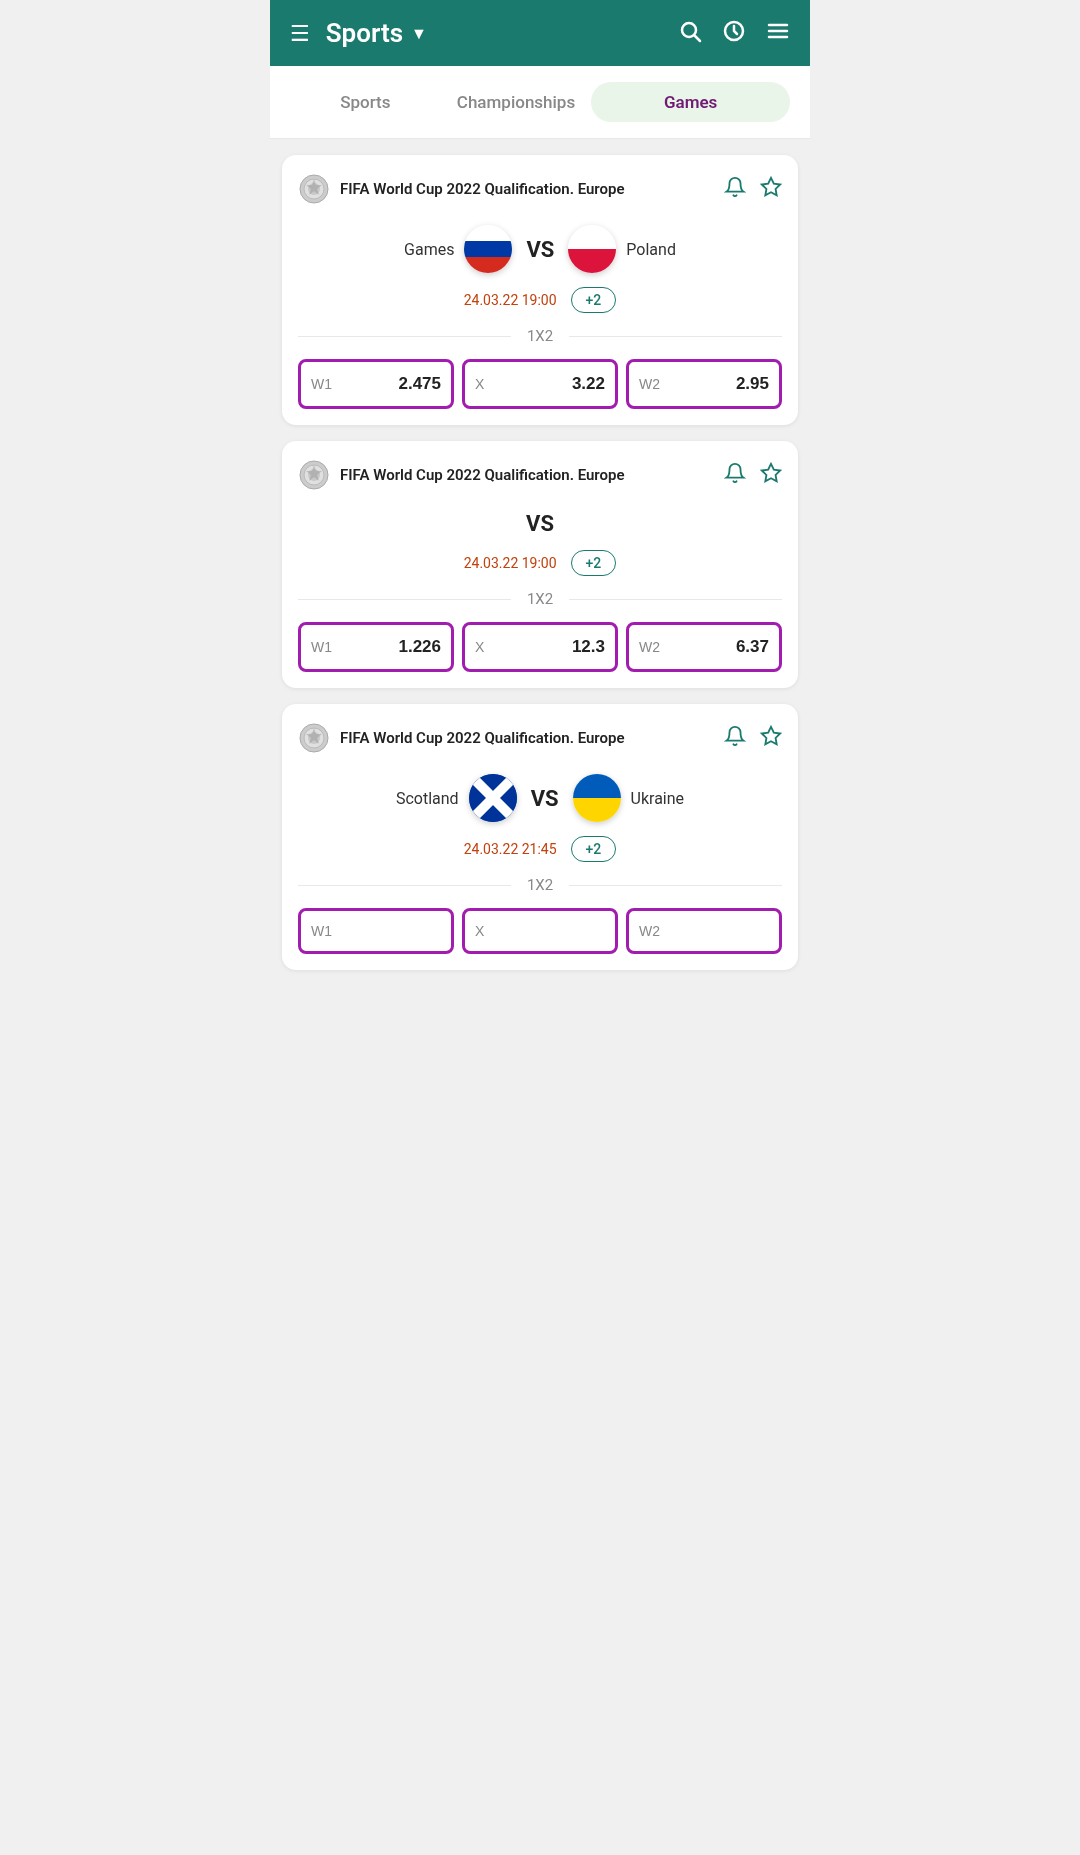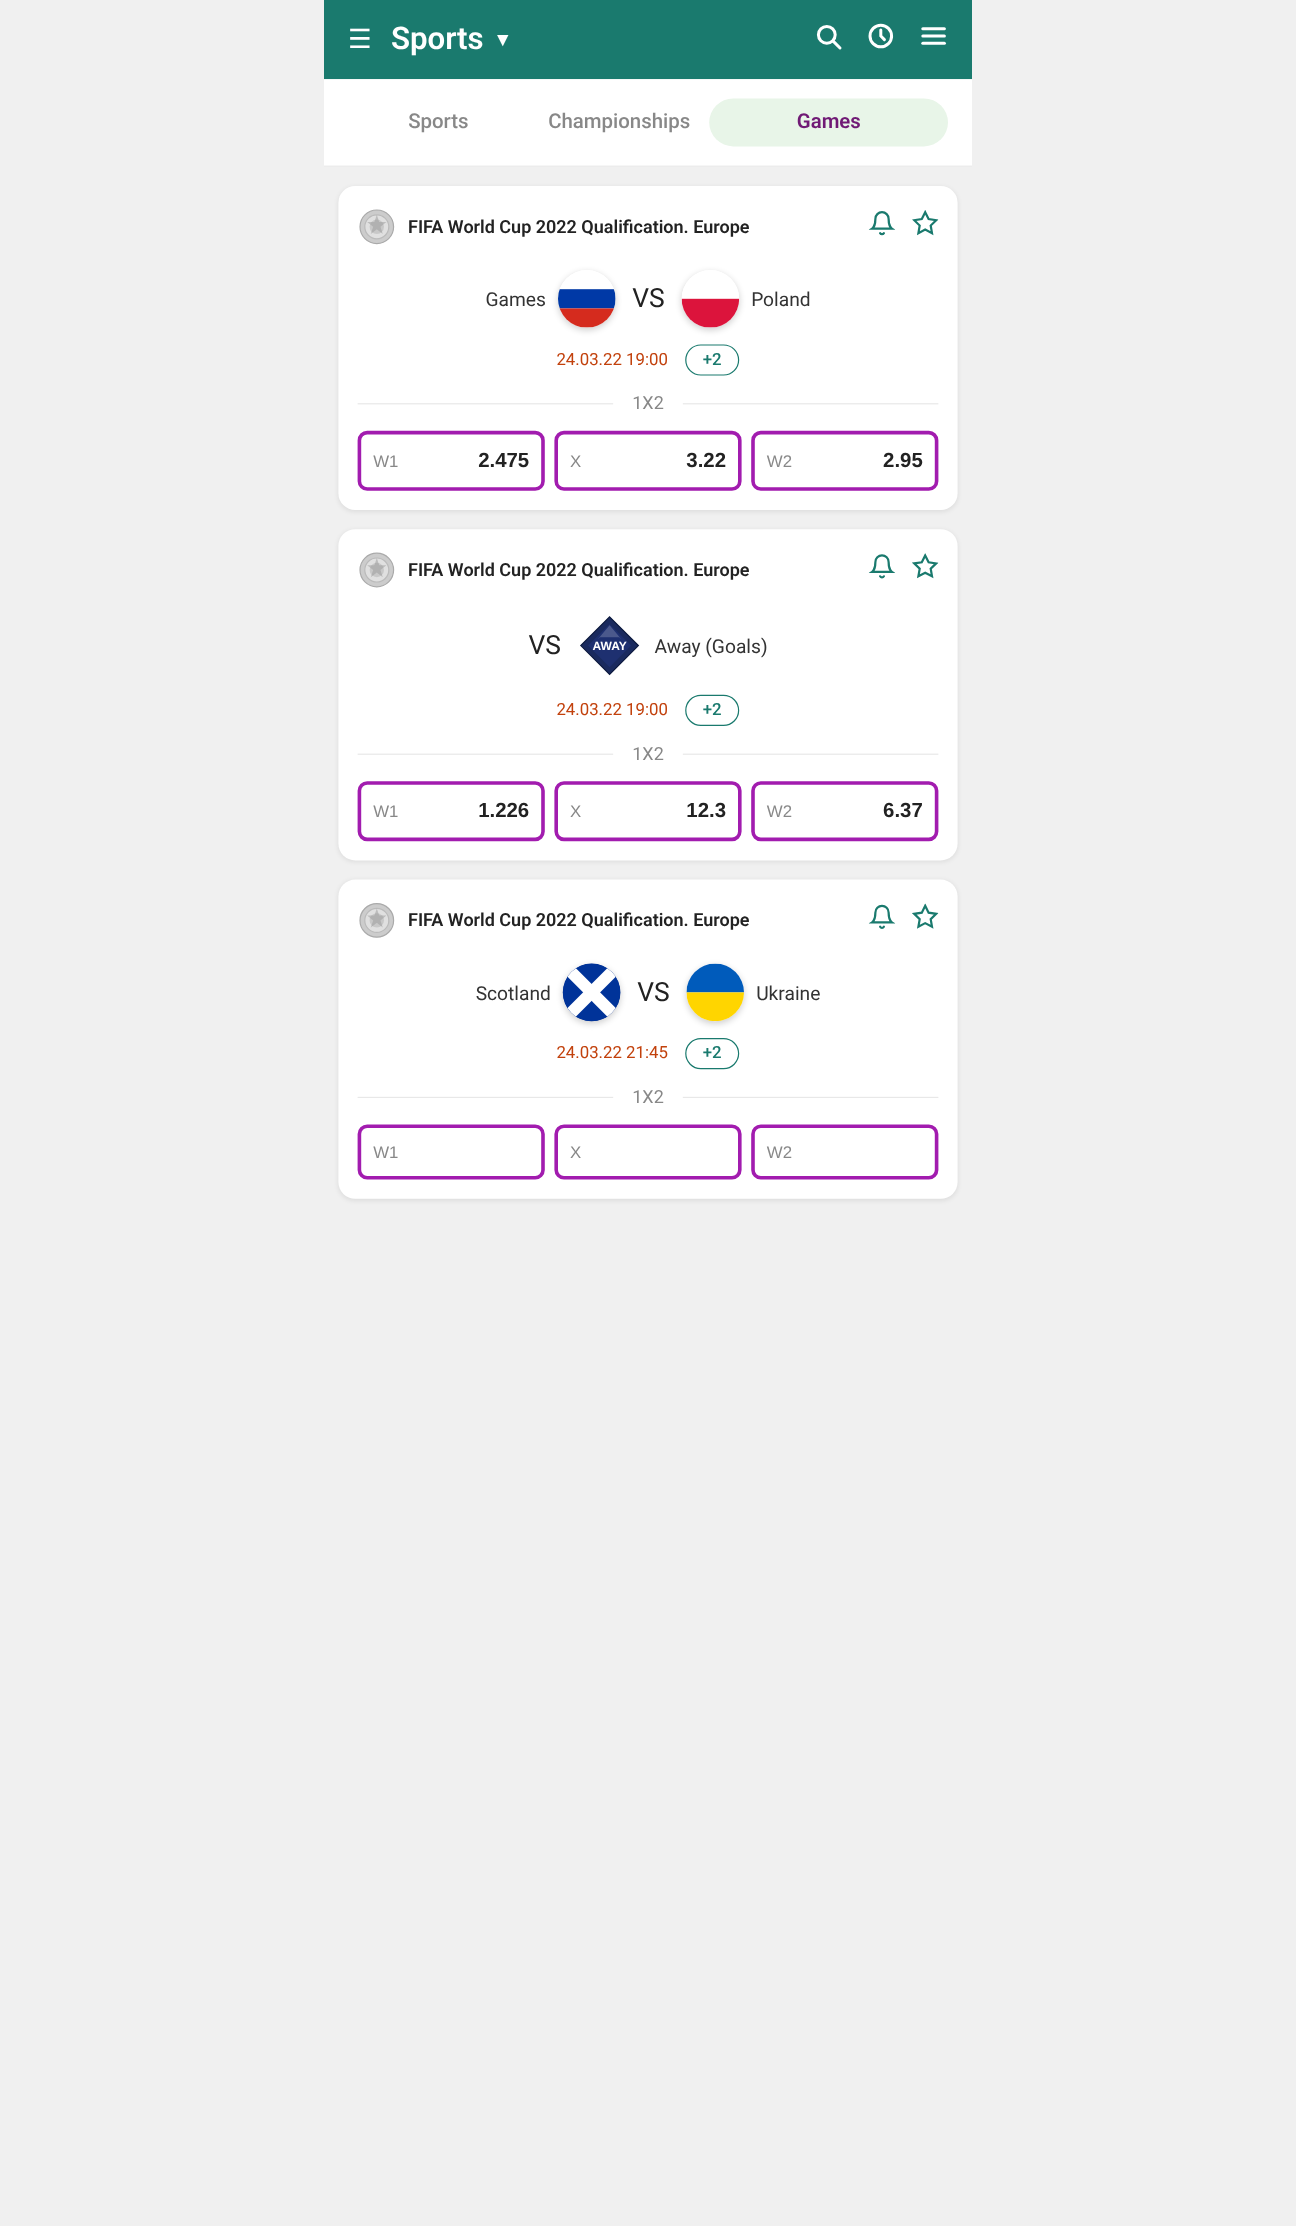--- a/index.html
+++ b/index.html
@@ -142,21 +142,21 @@
       width: 48px;
       height: 48px;
       border-radius: 50%;
       overflow: hidden;
       flex-shrink: 0;
       position: relative;
       box-shadow: 0 2px 6px rgba(0,0,0,0.2);
     }
     .vs-text {
       font-size: 22px;
-      font-weight: 400;
+      font-weight: 700;
       color: #222;
     }
 
     
     .date-row {
       display: flex;
       align-items: center;
       justify-content: center;
       gap: 14px;
       margin-bottom: 14px;
@@ -389,32 +389,20 @@
         <span class="card-action-icon">
           <svg width="22" height="22" viewBox="0 0 24 24" fill="none" stroke="#1a7a6e" stroke-width="2" stroke-linecap="round">
             <polygon points="12,2 15.09,8.26 22,9.27 17,14.14 18.18,21.02 12,17.77 5.82,21.02 7,14.14 2,9.27 8.91,8.26"></polygon>
           </svg>
         </span>
       </div>
     </div>
 
     <div class="teams-row">
       <span class="vs-text">VS</span>
-      <div class="team">
-
-        <div class="away-logo">
-          <svg viewBox="0 0 54 54" width="54" height="54">
-            <path d="M27 3 L51 27 L27 51 L3 27 Z" fill="#1a2a5e" stroke="#0d1a3e" stroke-width="1"></path>
-            <path d="M27 9 L45 27 L27 45 L9 27 Z" fill="#1e3070"></path>
-            <text x="27" y="31" text-anchor="middle" font-size="10" font-weight="900" fill="white" font-family="Arial">AWAY</text>
-            <path d="M19 20 L35 20 L37 22 L27 10 L17 22 Z" fill="white" opacity="0.2"></path>
-          </svg>
-        </div>
-        <span class="team-name">Away (Goals)</span>
-      </div>
     </div>
 
     <div class="date-row">
       <span class="date-text">24.03.22 19:00</span>
       <span class="plus-badge">+2</span>
     </div>
 
     <div class="divider-row">
       <div class="divider-line"></div>
       <span class="divider-label">1X2</span>

